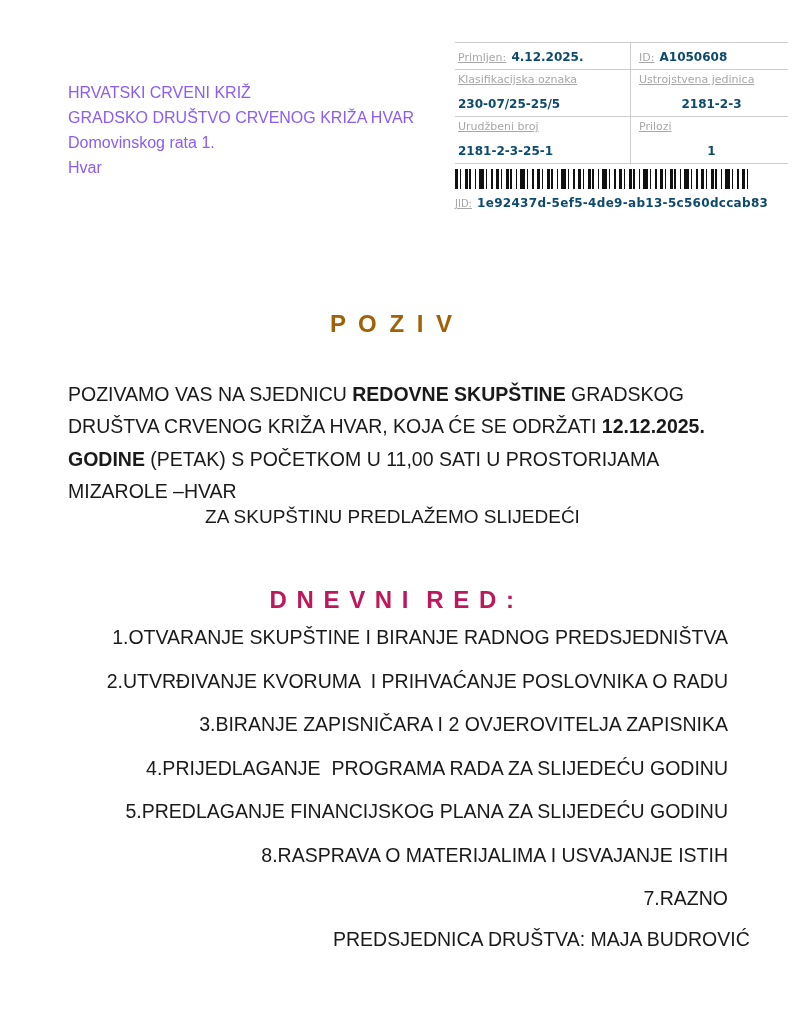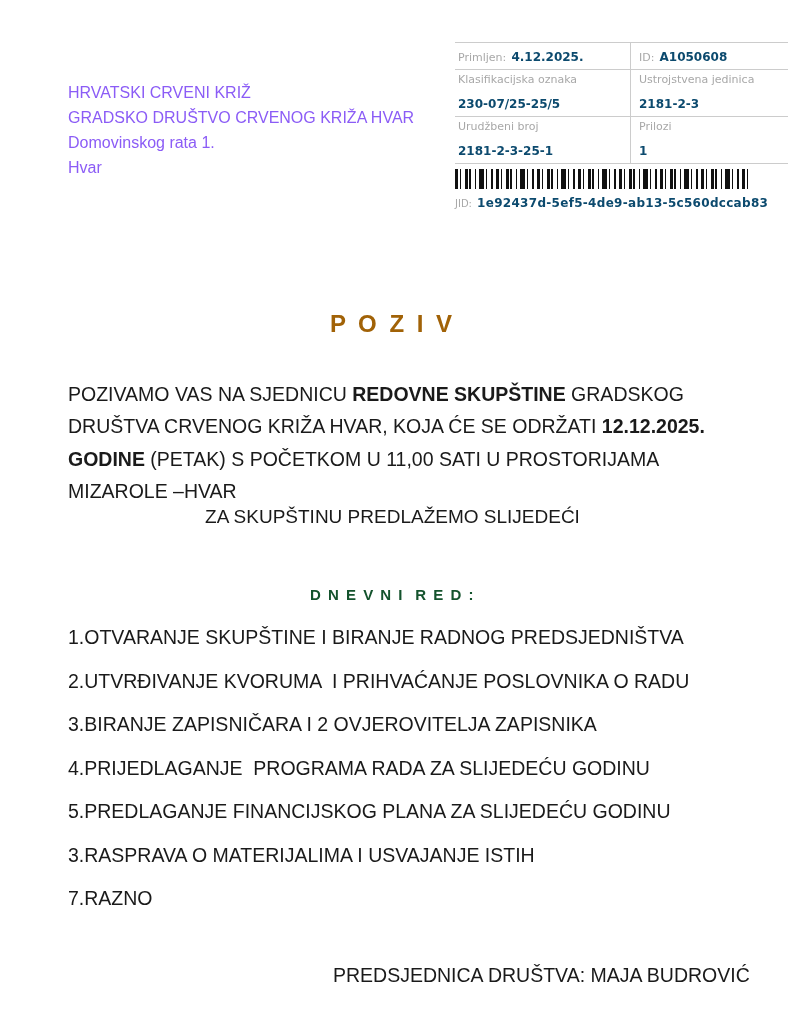--- a/index.html
+++ b/index.html
@@ -51,23 +51,23 @@
     bottom: 0;
     width: 1px;
     background: #cccccc;
   }
   .srow {
     display: flex;
     border-bottom: 1px solid #cccccc;
   }
   .scell-l { width: 175px; box-sizing: border-box; padding: 3px 4px 4px 3px; }
   .scell-r { flex: 1; box-sizing: border-box; padding: 3px 4px 4px 9px; }
-  .slabel { color: #a8a8a8; font-size: 11px; line-height: 14px; }
+  .slabel { color: #a8a8a8; font-size: 11px; line-height: 14px; text-decoration: underline; }
   .svalue { color: #0c4a6e; font-size: 12px; font-weight: bold; line-height: 15px; }
-  .svalue.centered { }
+  .svalue.centered { text-align: center; }
   .inline-pair .slabel, .inline-pair .svalue { display: inline; }
   .stack .svalue { margin-top: 10px; }
 
   .barcode {
     margin-top: 5px;
     width: 295px;
     height: 20px;
     background: repeating-linear-gradient(90deg,
       #111 0 3px,  #fff 3px 5px,
       #111 5px 6px, #fff 6px 10px,
@@ -113,43 +113,44 @@
     text-align: center;
     font-size: 19px;
     color: #1a1a1a;
   }
   .agenda-heading {
     position: absolute;
     left: 0;
     top: 586px;
     width: 785px;
     text-align: center;
-    font-size: 15px;
+    font-size: 24px;
     font-weight: bold;
     letter-spacing: 1.5px;
     white-space: pre;
-    color: #14532d;
+    color: #be185d;
   }
   .agenda {
     position: absolute;
     left: 68px;
     top: 627px;
     width: 660px;
   }
   .agenda-item {
     font-size: 19.5px;
     line-height: 20px;
     margin-bottom: 23.5px;
     white-space: pre-wrap;
     color: #1a1a1a;
+    text-align: right;
   }
   .signature {
     position: absolute;
     left: 333px;
-    top: 964px;
+    top: 928px;
     font-size: 19.5px;
     color: #1a1a1a;
   }
 </style>
 </head>
 <body>
 
 <div class="page">
 
   <div class="sender">
@@ -207,19 +208,19 @@
   <div class="proposal">ZA SKUPŠTINU PREDLAŽEMO SLIJEDEĆI</div>
 
   <div class="agenda-heading">D N E V N I  R E D :</div>
 
   <div class="agenda">
     <div class="agenda-item">1.OTVARANJE SKUPŠTINE I BIRANJE RADNOG PREDSJEDNIŠTVA</div>
     <div class="agenda-item">2.UTVRĐIVANJE KVORUMA  I PRIHVAĆANJE POSLOVNIKA O RADU</div>
     <div class="agenda-item">3.BIRANJE ZAPISNIČARA I 2 OVJEROVITELJA ZAPISNIKA</div>
     <div class="agenda-item">4.PRIJEDLAGANJE  PROGRAMA RADA ZA SLIJEDEĆU GODINU</div>
     <div class="agenda-item">5.PREDLAGANJE FINANCIJSKOG PLANA ZA SLIJEDEĆU GODINU</div>
-    <div class="agenda-item">3.RASPRAVA O MATERIJALIMA I USVAJANJE ISTIH</div>
+    <div class="agenda-item">8.RASPRAVA O MATERIJALIMA I USVAJANJE ISTIH</div>
     <div class="agenda-item">7.RAZNO</div>
   </div>
 
   <div class="signature">PREDSJEDNICA DRUŠTVA: MAJA BUDROVIĆ</div>
 
 </div>
 
 </body></html>

